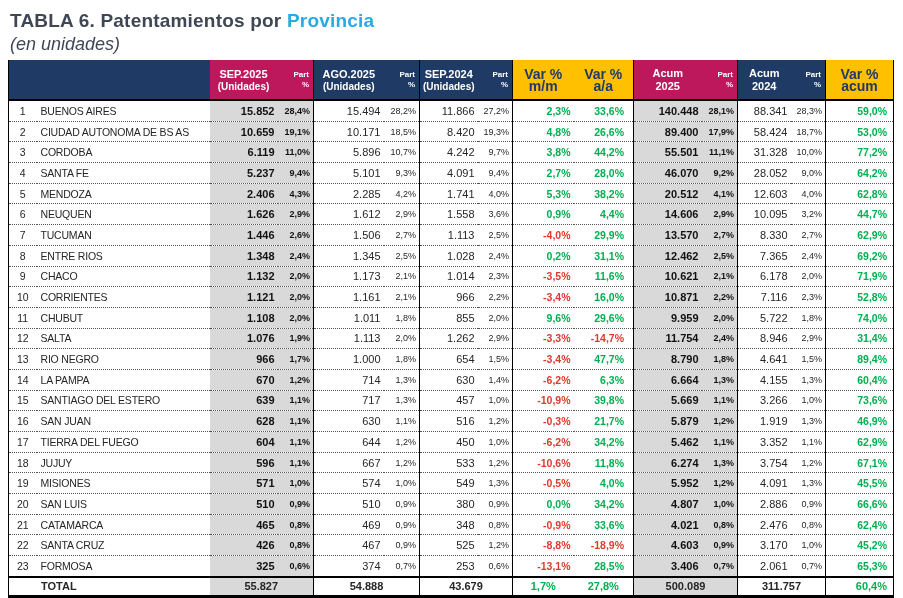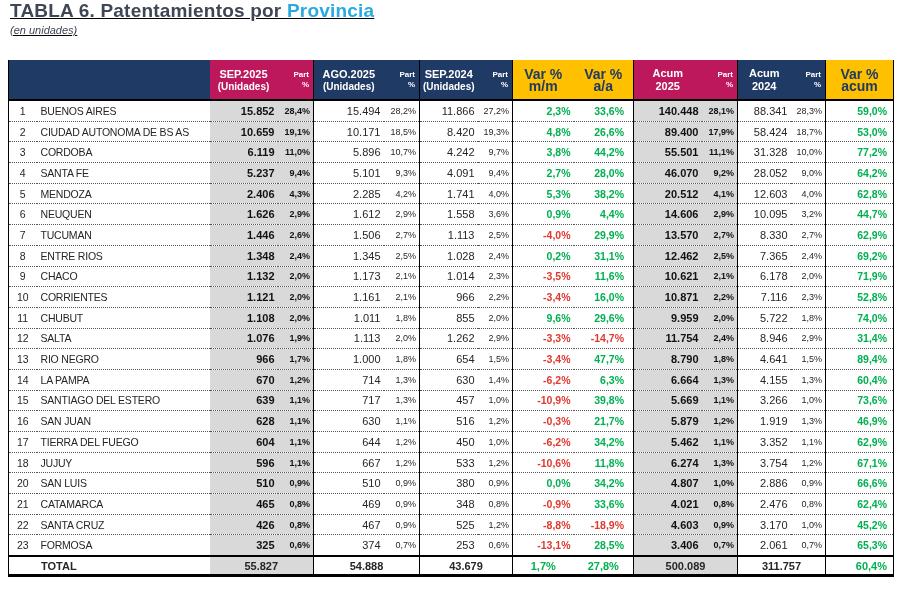--- a/index.html
+++ b/index.html
@@ -1,22 +1,22 @@
 <!DOCTYPE html>
 <html><head>
 <meta charset="utf-8">
 <style>
   html,body{margin:0;padding:0;background:#fff;}
   #page{position:relative;width:903px;height:598px;background:#fff;
         font-family:"Liberation Sans",sans-serif;overflow:hidden;}
   
-  .title-block{position:absolute;top:0;left:10px;text-decoration:underline;}
+  .title-block{position:absolute;top:10px;left:10px;}
   .title-line{font-size:19px;font-weight:bold;color:#3f4654;letter-spacing:.2px;}
   .title-line .hl{color:#29abe2;}
-  .subtitle{font-size:11px;font-style:italic;color:#3f4654;margin-top:2px;}
+  .subtitle{font-size:18px;font-style:italic;color:#3f4654;margin-top:2px;}
   
   table{position:absolute;top:60px;left:8px;width:885px;border-collapse:collapse;
         table-layout:fixed;border-left:1px solid #000;border-right:1px solid #000;}
   col.c-num{width:28px}col.c-prov{width:173px}
   col.c-s25{width:68px}col.c-p1{width:36px}
   col.c-a25{width:70px}col.c-p2{width:36px}
   col.c-s24{width:58px}col.c-p3{width:35px}
   col.c-vmm{width:61px}col.c-vaa{width:60px}
   col.c-ac25{width:68px}col.c-p4{width:36px}
   col.c-ac24{width:53px}col.c-p5{width:35px}
@@ -433,20 +433,37 @@
           <td class="td-part">1,2%</td>
           <td class="var bl neg">-10,6%</td>
           <td class="var td-vaa pos">11,8%</td>
           <td class="td-val bold graycol bl">6.274</td>
           <td class="td-part bold graycol">1,3%</td>
           <td class="td-val bl">3.754</td>
           <td class="td-part">1,2%</td>
           <td class="var td-vac bl pos">67,1%</td>
         </tr>
         <tr>
+          <td class="td-num">19</td>
+          <td class="td-prov">MISIONES</td>
+          <td class="td-val bold graycol">571</td>
+          <td class="td-part bold graycol">1,0%</td>
+          <td class="td-val bl">574</td>
+          <td class="td-part">1,0%</td>
+          <td class="td-val bl">549</td>
+          <td class="td-part">1,3%</td>
+          <td class="var bl neg">-0,5%</td>
+          <td class="var td-vaa pos">4,0%</td>
+          <td class="td-val bold graycol bl">5.952</td>
+          <td class="td-part bold graycol">1,2%</td>
+          <td class="td-val bl">4.091</td>
+          <td class="td-part">1,3%</td>
+          <td class="var td-vac bl pos">45,5%</td>
+        </tr>
+        <tr>
           <td class="td-num">20</td>
           <td class="td-prov">SAN LUIS</td>
           <td class="td-val bold graycol">510</td>
           <td class="td-part bold graycol">0,9%</td>
           <td class="td-val bl">510</td>
           <td class="td-part">0,9%</td>
           <td class="td-val bl">380</td>
           <td class="td-part">0,9%</td>
           <td class="var bl pos">0,0%</td>
           <td class="var td-vaa pos">34,2%</td>

